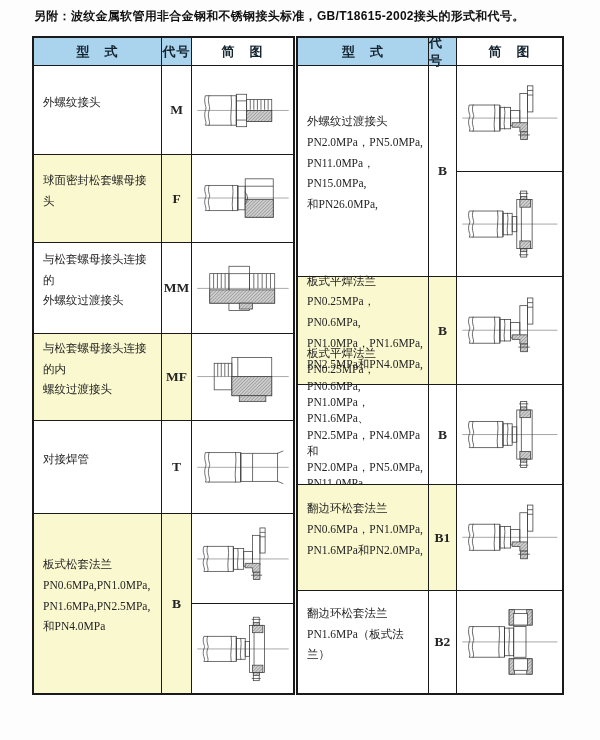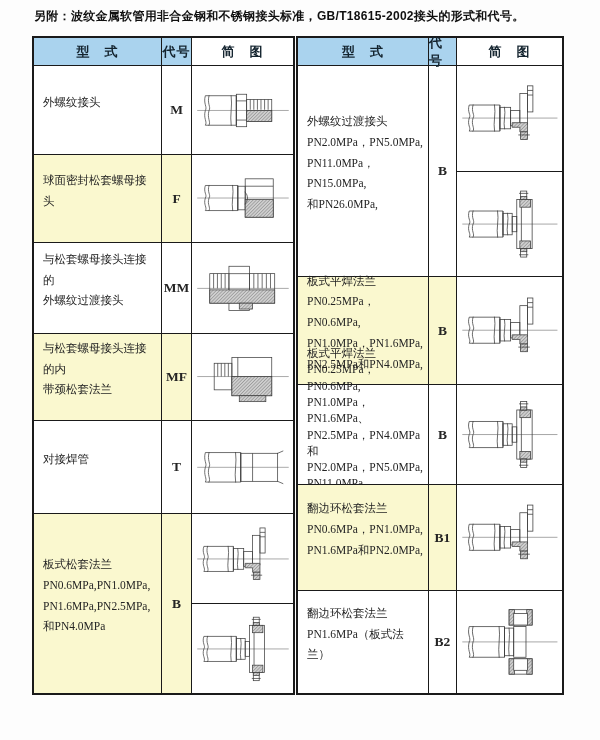--- a/index.html
+++ b/index.html
@@ -158,21 +158,21 @@
                 <line x1="102.3" y1="26" x2="102.3" y2="46" stroke="#3e3e3e" stroke-width="1"></line>
                 <rect x="20" y="48" width="88" height="18" fill="url(#hp3)" stroke="#3e3e3e" stroke-width="1"></rect>
                 <rect x="60" y="66" width="18" height="8" fill="url(#hp3)" stroke="#3e3e3e" stroke-width="1"></rect>
                 <line x1="3" y1="46" x2="127" y2="46" stroke="#3e3e3e" stroke-width="0.6"></line>
               </svg>
             </div>
           </div>
         </div>
         <div class="row" style="height: 87px;">
           <div class="cell c-type hl">与松套螺母接头连接的内
-带颈松套法兰</div>
+螺纹过渡接头</div>
           <div class="cell c-code hl">MF</div>
           <div class="cell c-diagram">
             <div class="subcell">
               <svg viewBox="0 0 130 92" preserveAspectRatio="xMidYMid meet" xmlns="http://www.w3.org/2000/svg">
                 <defs>
                   <pattern id="hp4" width="3.2" height="3.2" patternUnits="userSpaceOnUse" patternTransform="rotate(45)">
                     <rect width="3.2" height="3.2" fill="#cfcfcf"></rect>
                     <line x1="0" y1="0" x2="0" y2="3.2" stroke="#555" stroke-width="0.9"></line>
                   </pattern>
                 </defs>

